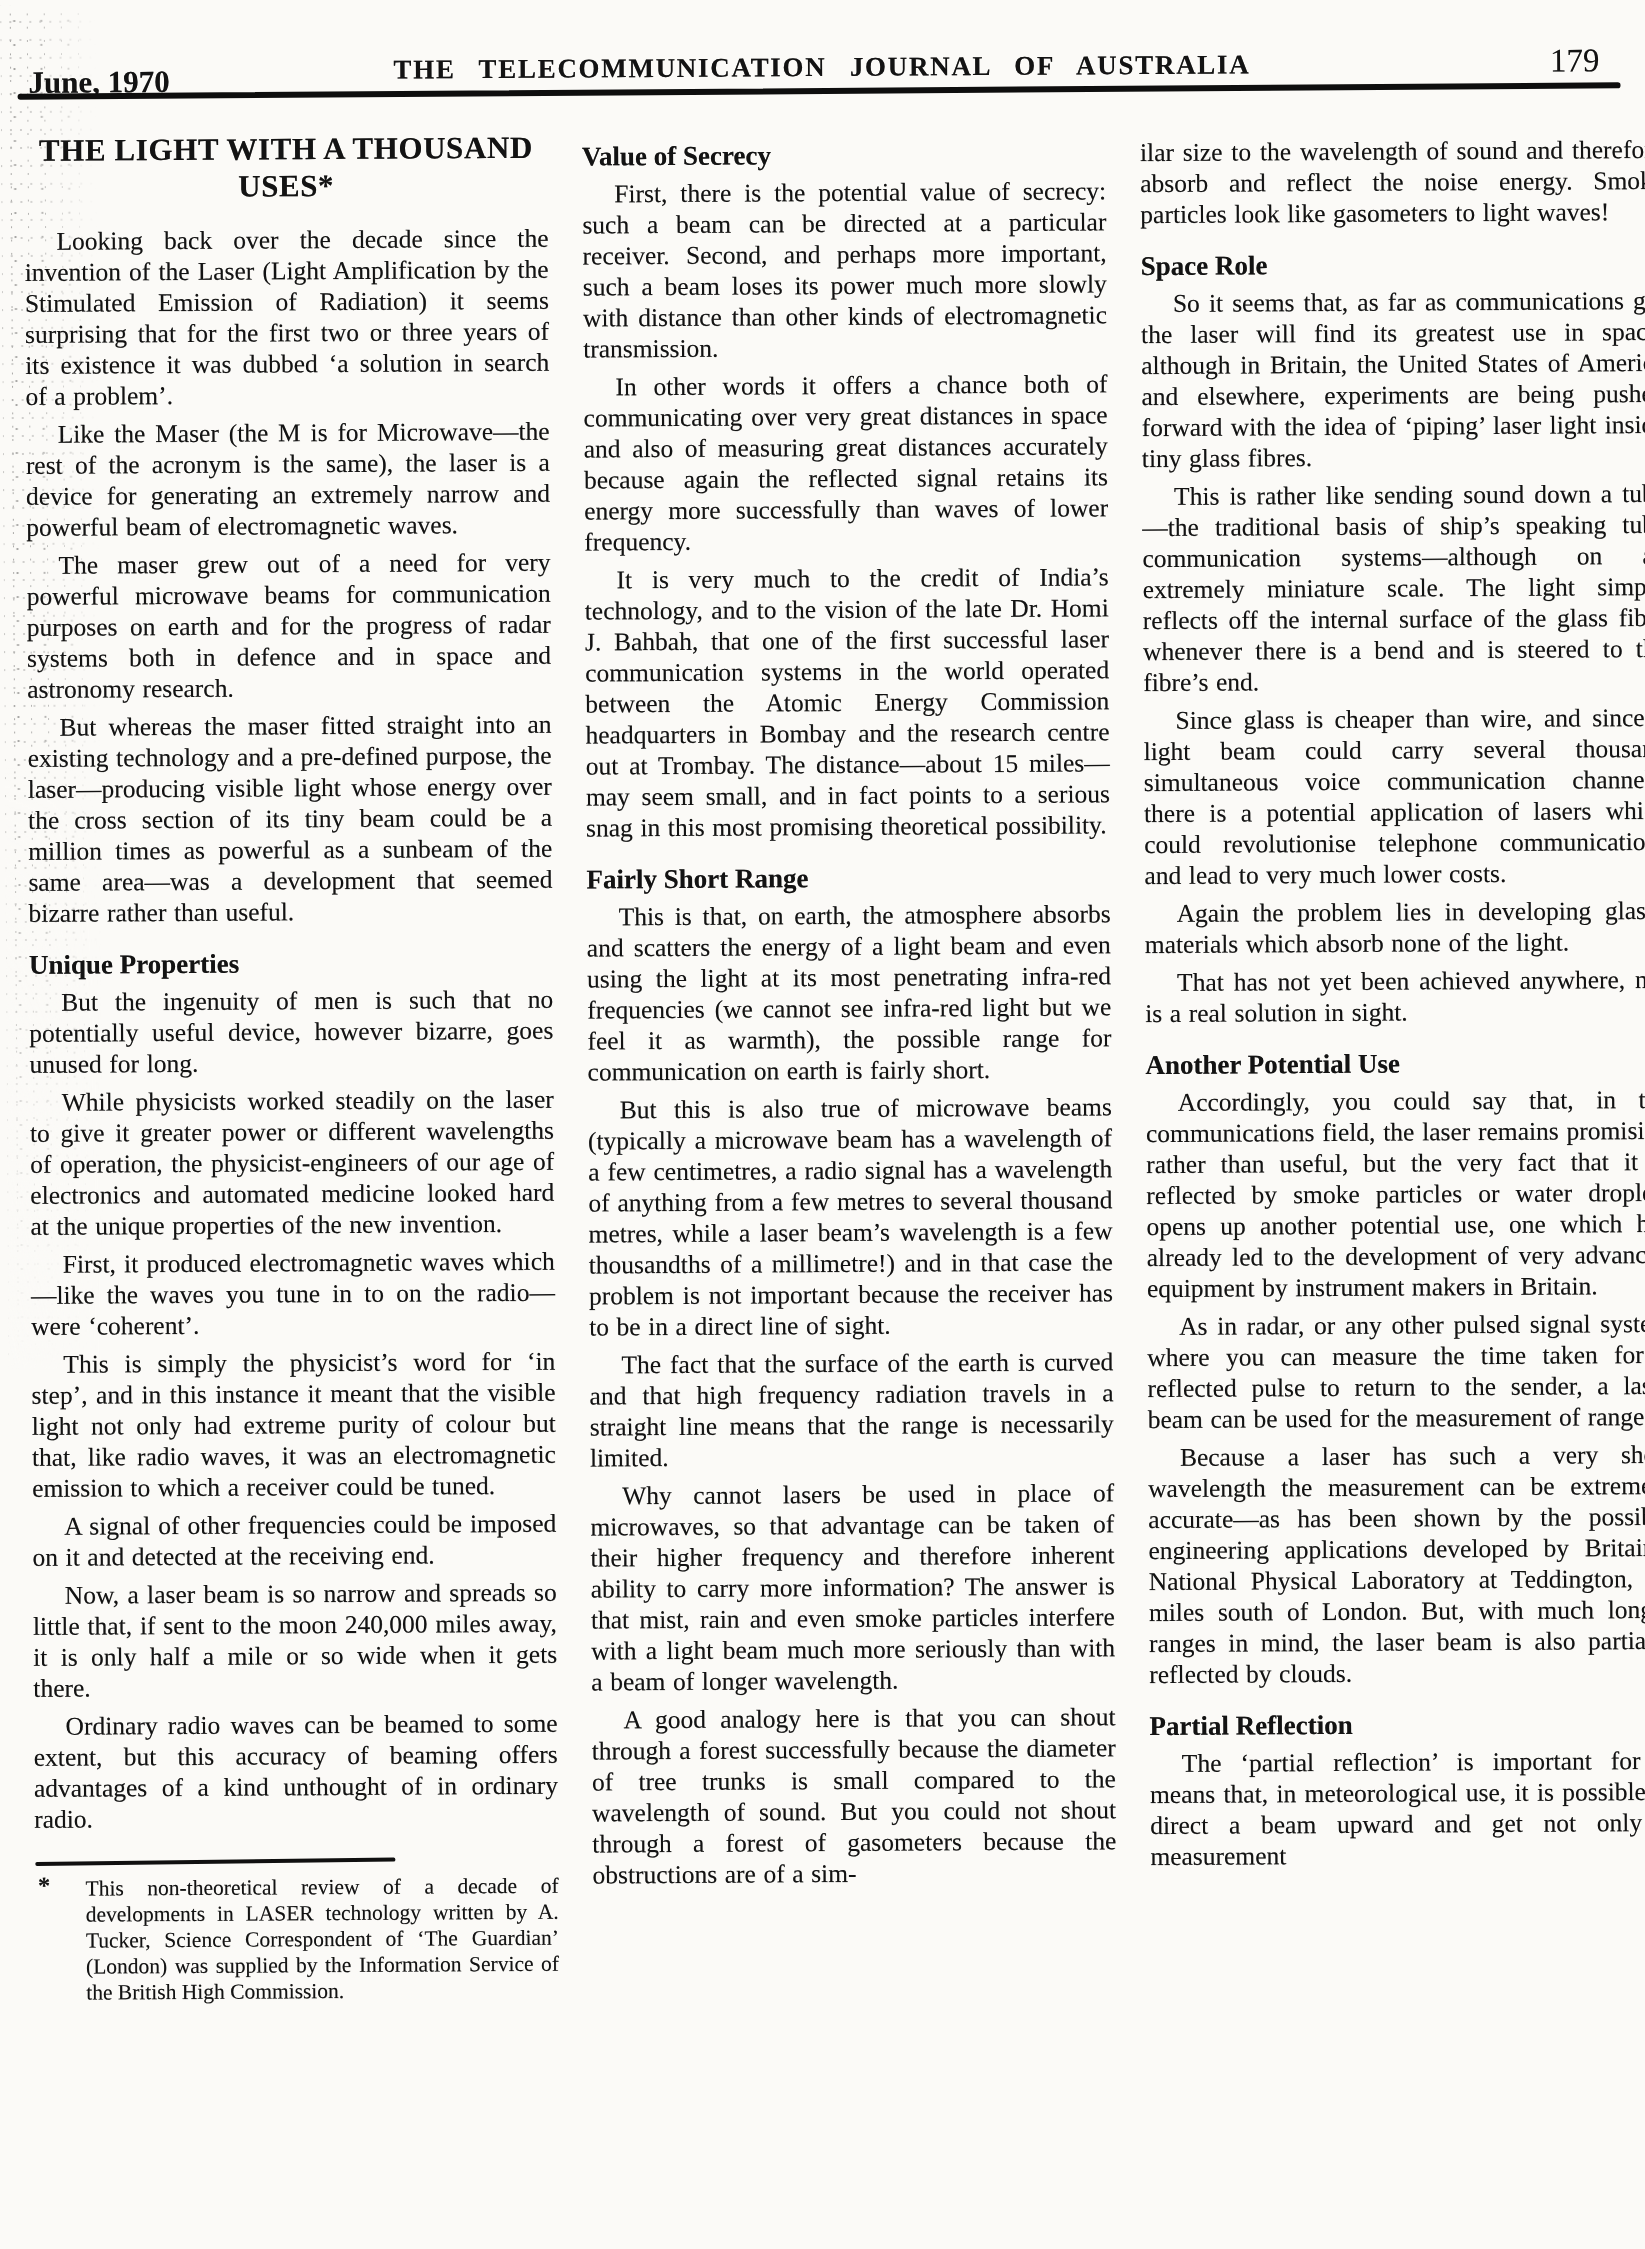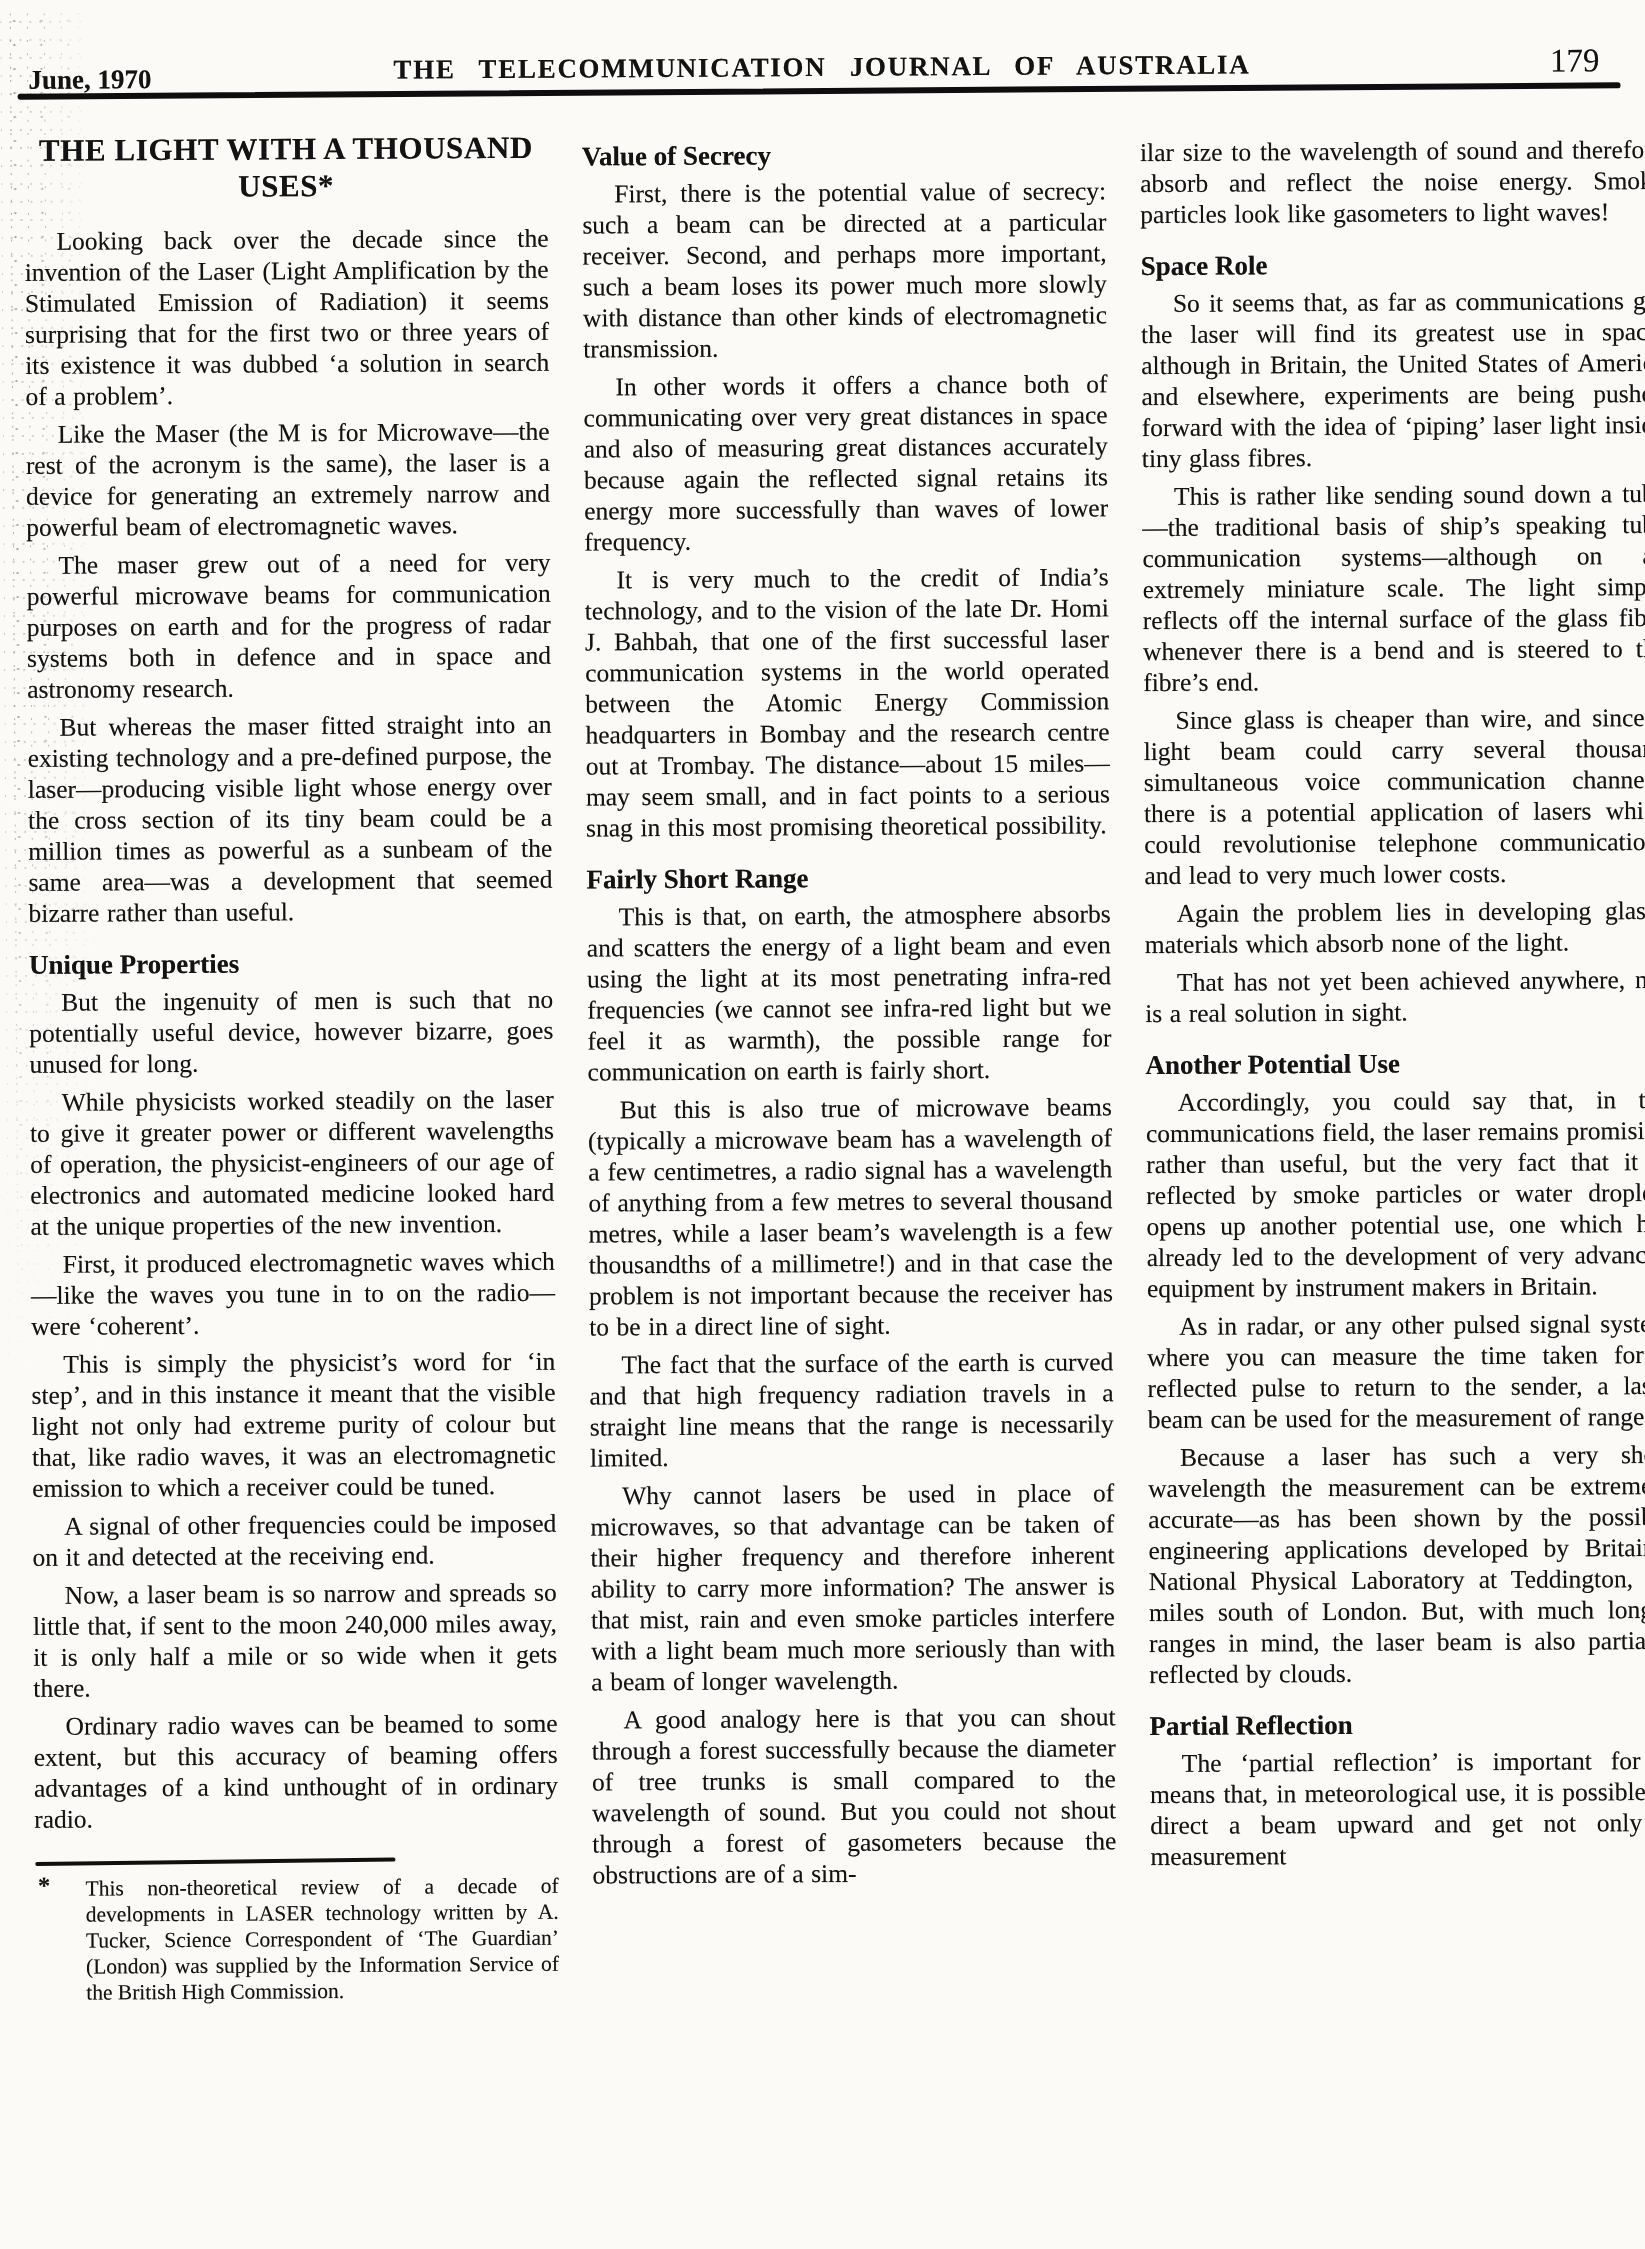--- a/index.html
+++ b/index.html
@@ -35,21 +35,21 @@
   }
   .speckle-left::after {
     content: "";
     position: absolute; inset: 0;
     background: linear-gradient(to bottom, transparent 55%, #fbfaf7 100%);
   }
 
   .header { position: absolute; top: 52px; left: 28px; right: 30px; height: 52px; }
   .issue-date {
     position: absolute; left: 0; top: 8.1px;
-    font-size: 27px; font-weight: bold;
+    font-size: 31px; font-weight: bold;
     text-shadow: 0 0 0.6px rgba(0,0,0,.45);
   }
   .journal-title {
     position: absolute; left: 50%; top: 0; transform: translateX(-50%);
     font-size: 27px; font-weight: bold; white-space: nowrap;
     letter-spacing: 1.7px; word-spacing: 15px;
     text-shadow: 0 0 0.6px rgba(0,0,0,.5);
   }
   .page-number {
     position: absolute; right: 16px; top: -4.6px;

